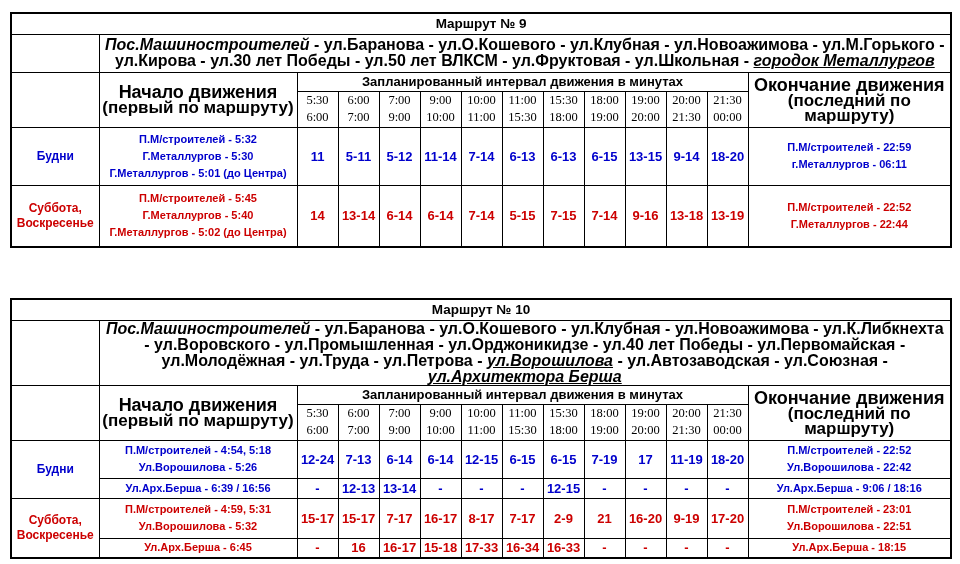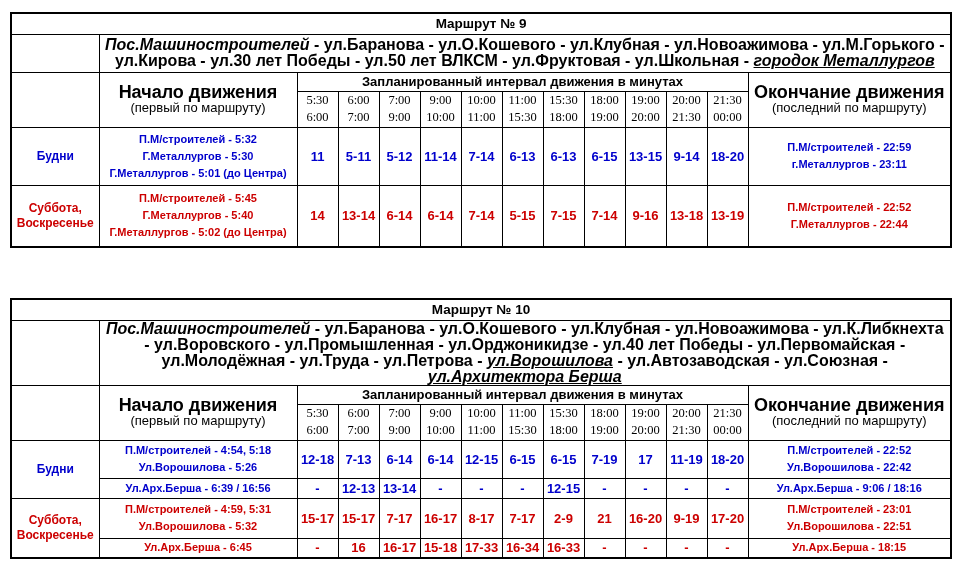--- a/index.html
+++ b/index.html
@@ -17,21 +17,21 @@
   table.sched td {
     border:1px solid #000; padding:0 2px;
     text-align:center; vertical-align:middle; overflow:hidden;
   }
   .title-cell { font-weight:bold; font-size:13.5px; height:21px; }
   .desc-cell  { font-weight:bold; font-size:16px; line-height:16px; height:38px; padding:2px 6px; }
   .seg-bi  { font-style:italic; }
   .seg-biu { font-style:italic; text-decoration:underline; }
   .interval-hdr { font-weight:bold; font-size:13px; height:19px; }
   .hdr-main { font-weight:bold; font-size:18px; line-height:16px; }
-  .hdr-sub  { font-weight:normal; font-size:13px; line-height:15px;text-align:center; }
+  .hdr-sub  { font-weight:bold; font-size:17px; line-height:15px;text-align:center; }
   .time div { font-size:12.5px; line-height:17px; }
   tr.times-row td { height:36px;font-family:Liberation Serif, serif; }
   .day { font-weight:bold; font-size:12px; line-height:15px; }
   .startcol, .endcol {
     text-align:left; font-weight:bold; font-size:11px;
     line-height:17px; padding:1px 4px; white-space:nowrap;
   }
   .startcol div, .endcol div { white-space:nowrap; }
   .iv { font-weight:bold; font-size:13px; }
   .blue { color:#0000cc; }
@@ -134,21 +134,21 @@
       <td class="iv blue">11-14</td>
       <td class="iv blue">7-14</td>
       <td class="iv blue">6-13</td>
       <td class="iv blue">6-13</td>
       <td class="iv blue">6-15</td>
       <td class="iv blue">13-15</td>
       <td class="iv blue">9-14</td>
       <td class="iv blue">18-20</td>
       <td class="endcol blue">
         <div>П.М/строителей - 22:59</div>
-        <div>г.Металлургов - 23:11</div>
+        <div>г.Металлургов - 06:11</div>
       </td>
     </tr>
     <tr class="h62">
       <td class="day red">
         <div>Суббота,</div>
         <div>Воскресенье</div>
       </td>
       <td class="startcol red">
         <div>П.М/строителей - 5:45</div>
         <div>Г.Металлургов - 5:40</div>
@@ -245,21 +245,21 @@
             <div>21:30</div>
             <div>00:00</div>
           </td>
     </tr>
     <tr class="h38">
       <td class="day blue" rowspan="2">Будни</td>
       <td class="startcol blue">
         <div>П.М/строителей - 4:54, 5:18</div>
         <div>Ул.Ворошилова - 5:26</div>
       </td>
-      <td class="iv blue">12-18</td>
+      <td class="iv blue">12-24</td>
       <td class="iv blue">7-13</td>
       <td class="iv blue">6-14</td>
       <td class="iv blue">6-14</td>
       <td class="iv blue">12-15</td>
       <td class="iv blue">6-15</td>
       <td class="iv blue">6-15</td>
       <td class="iv blue">7-19</td>
       <td class="iv blue">17</td>
       <td class="iv blue">11-19</td>
       <td class="iv blue">18-20</td>

